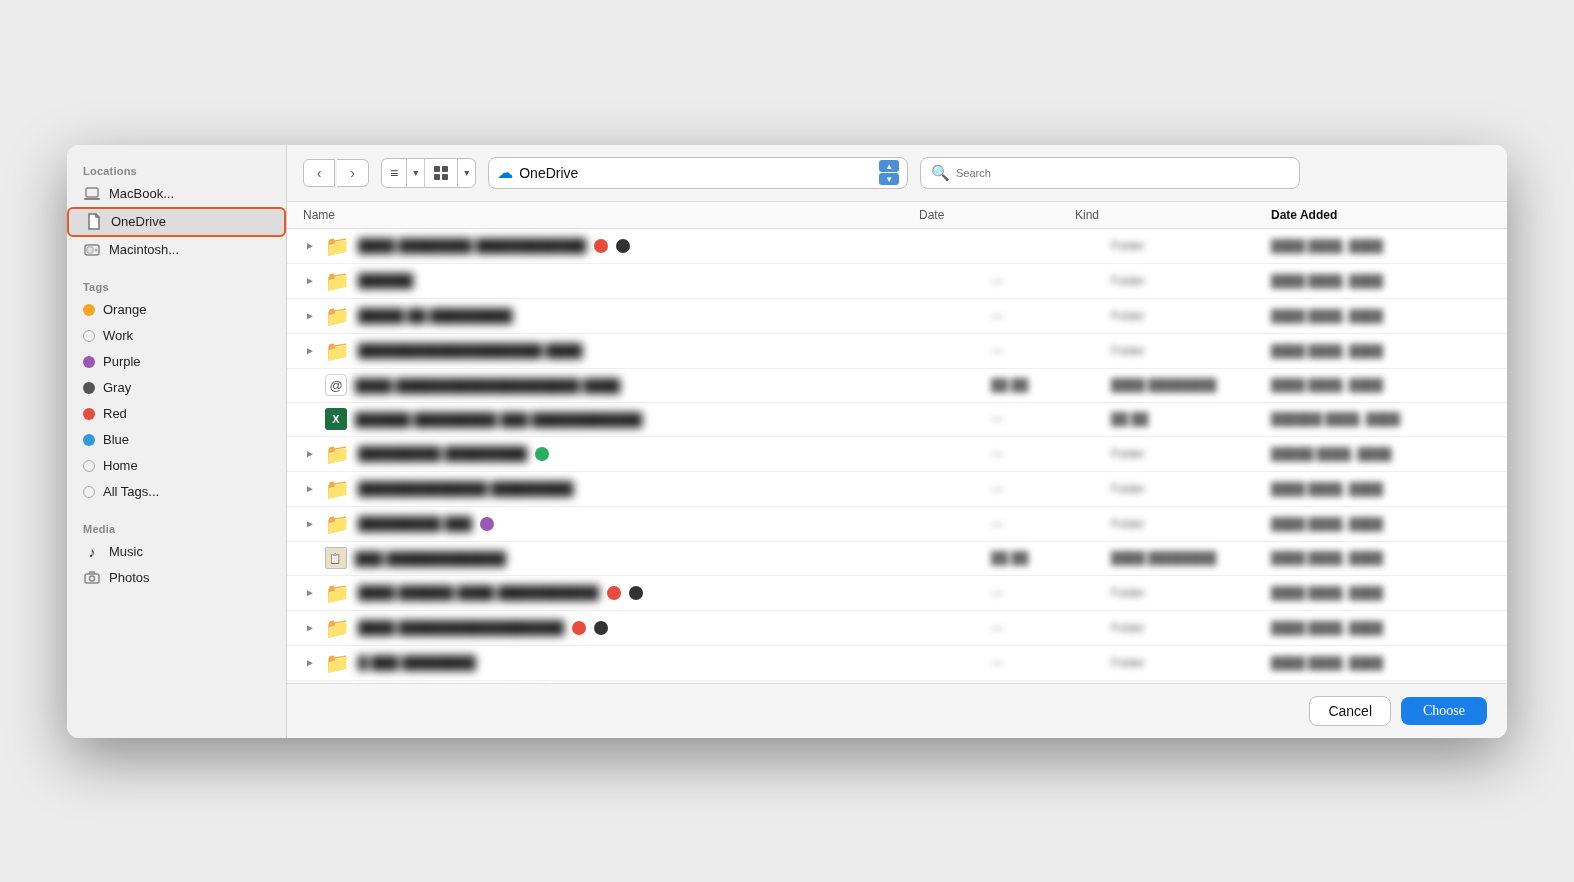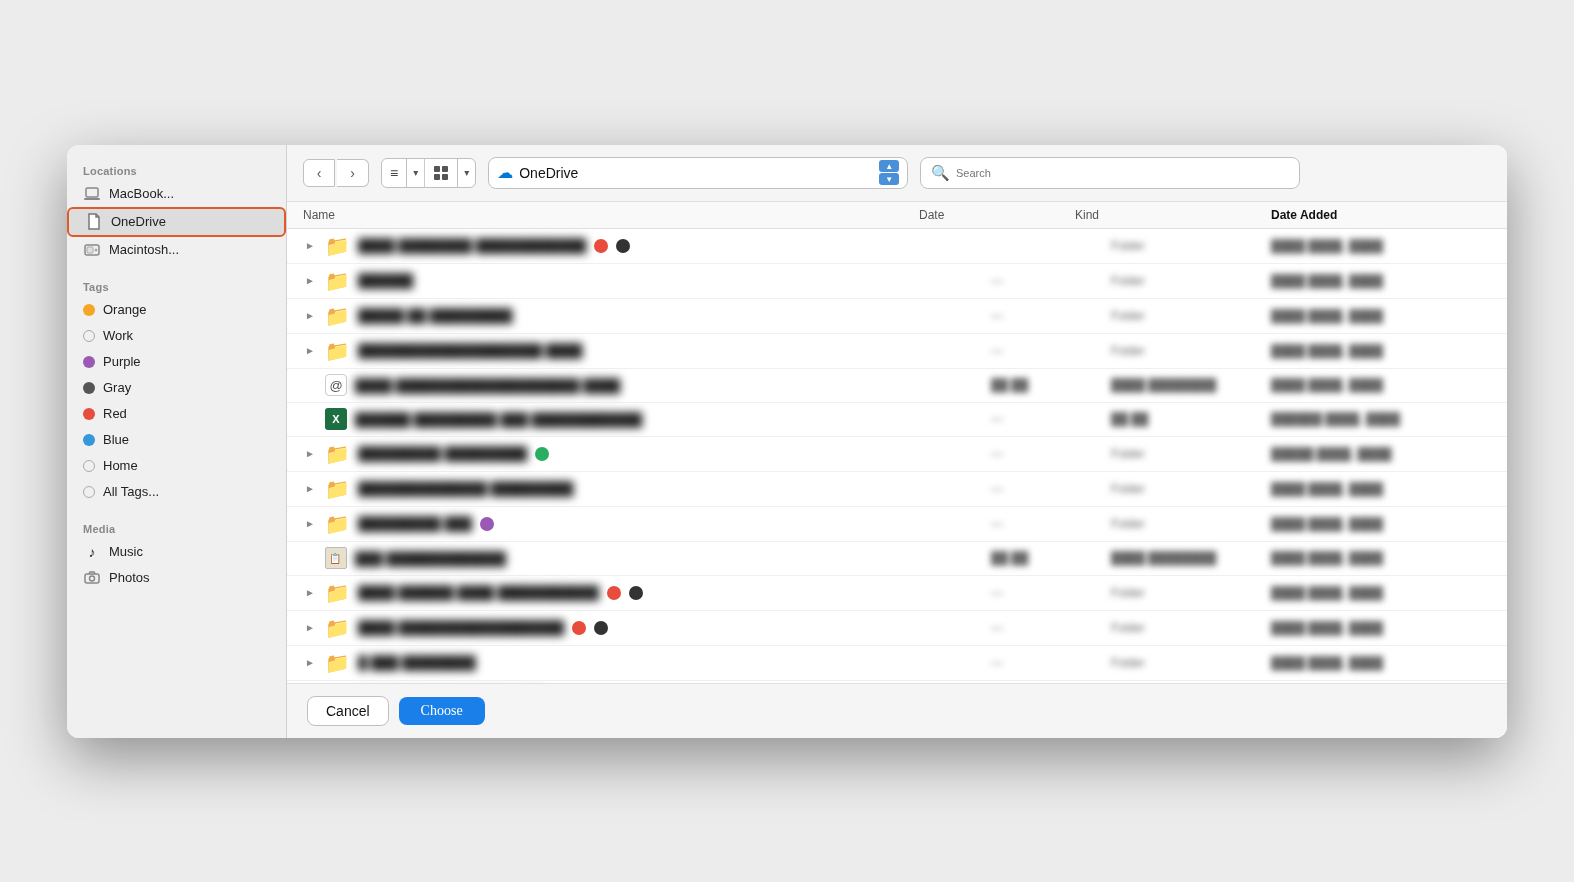--- a/index.html
+++ b/index.html
@@ -325,20 +325,21 @@
       display: flex;
       align-items: center;
       justify-content: center;
       font-size: 10px;
       color: #555;
     }
 
     
     .bottom-bar {
       display: flex;
+      justify-content: flex-end;
       align-items: center;
       padding: 12px 20px;
       background: #f5f5f5;
       border-top: 1px solid #e0e0e0;
       gap: 10px;
     }
     .btn-cancel {
       padding: 6px 18px;
       font-size: 14px;
       background: #fff;

